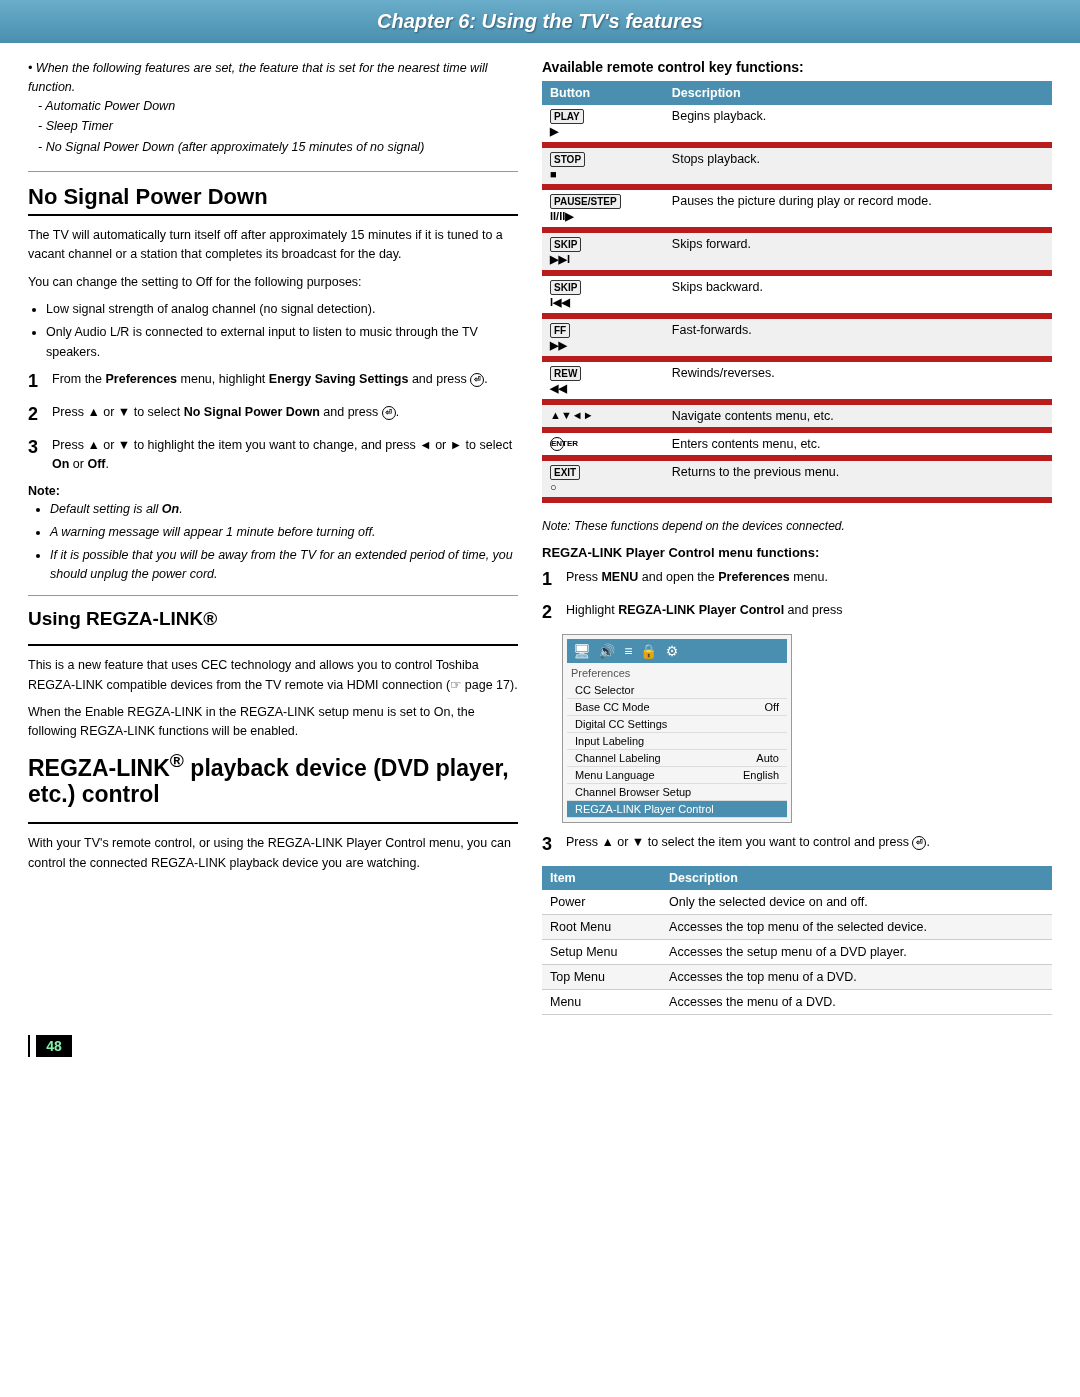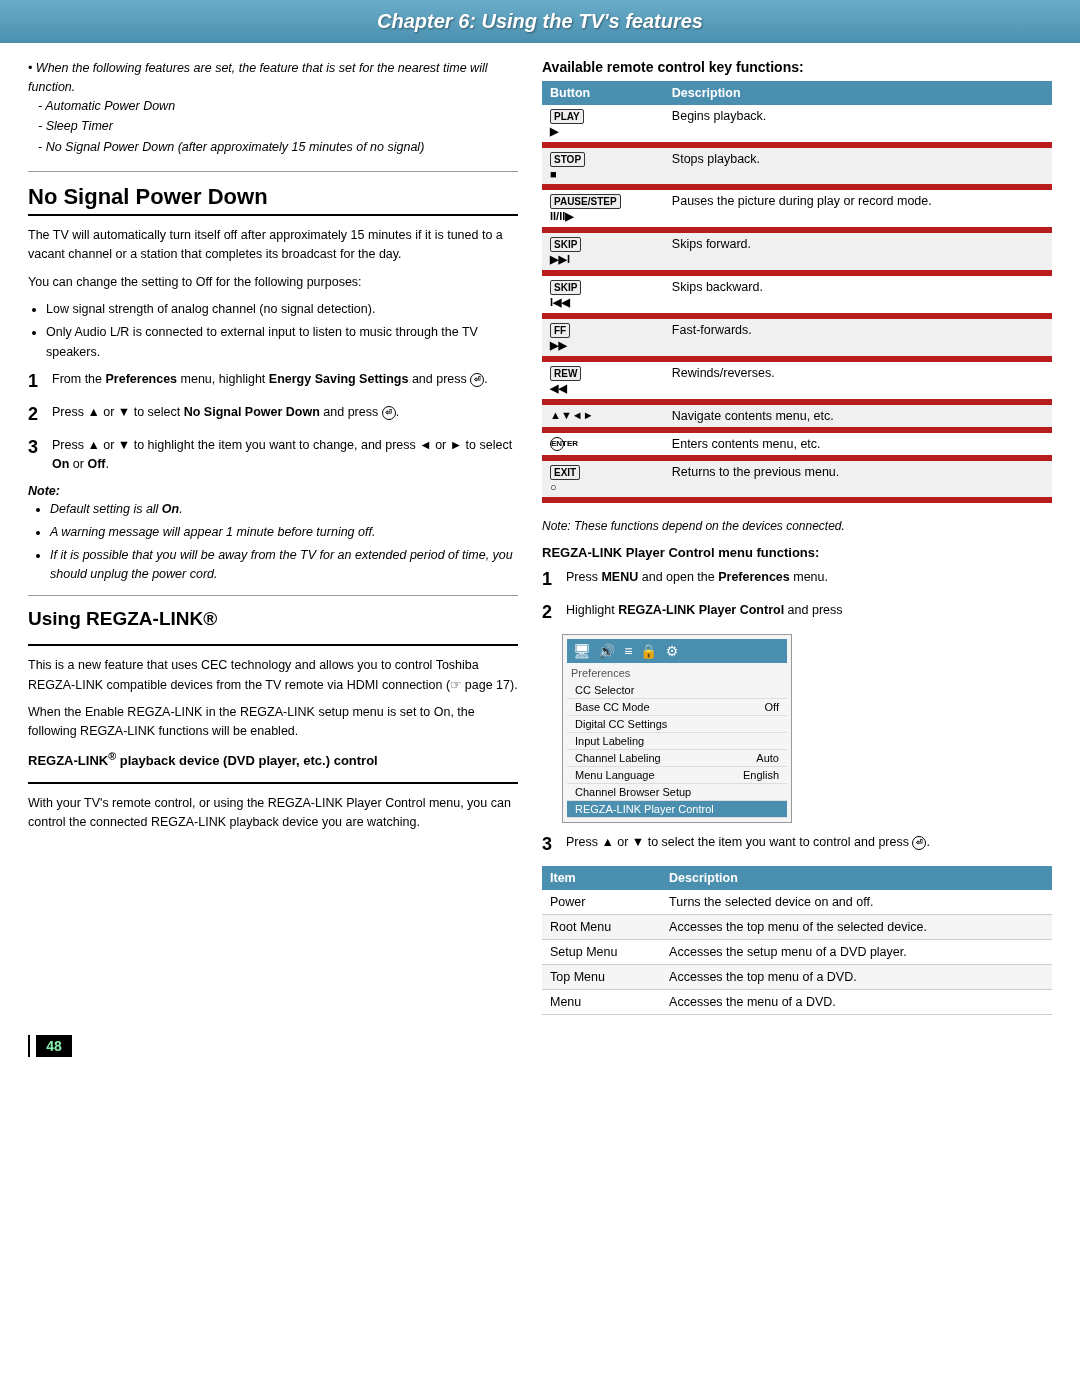--- a/index.html
+++ b/index.html
@@ -119,21 +119,20 @@
       flex: 1;
     }
 
     .note-block {
       font-size: 12.5px;
       line-height: 1.5;
       margin-bottom: 10px;
     }
     .note-block .note-label {
       font-weight: bold;
-      font-style: italic;
     }
     .note-block ul {
       list-style: disc;
       padding-left: 22px;
       font-style: italic;
     }
     .note-block li {
       margin-bottom: 4px;
     }
 
@@ -389,21 +388,21 @@
 
       <div class="section">
         <div class="section-title-med">
           <span>Using REGZA-LINK®</span>
         </div>
         <p class="body-text">This is a new feature that uses CEC technology and allows you to control Toshiba REGZA-LINK compatible devices from the TV remote via HDMI connection (☞ page 17).</p>
         <p class="body-text">When the Enable REGZA-LINK in the REGZA-LINK setup menu is set to On, the following REGZA-LINK functions will be enabled.</p>
       </div>
 
       <div class="section">
-        <div class="section-title-med" style="font-size:13px;">
+        <div class="section-title-med" style="font-size:23px;">
           REGZA-LINK<sup>®</sup> playback device (DVD player, etc.) control
         </div>
         <p class="body-text">With your TV's remote control, or using the REGZA-LINK Player Control menu, you can control the connected REGZA-LINK playback device you are watching.</p>
       </div>
 
     </div>
 
     <div class="right-col">
 
       <div class="rc-title">Available remote control key functions:</div>
@@ -535,21 +534,21 @@
       <table class="bottom-table">
         <thead>
           <tr>
             <th>Item</th>
             <th>Description</th>
           </tr>
         </thead>
         <tbody>
           <tr>
             <td>Power</td>
-            <td>Turns the selected device on and off.</td>
+            <td>Only the selected device on and off.</td>
           </tr>
           <tr>
             <td>Root Menu</td>
             <td>Accesses the top menu of the selected device.</td>
           </tr>
           <tr>
             <td>Setup Menu</td>
             <td>Accesses the setup menu of a DVD player.</td>
           </tr>
           <tr>

